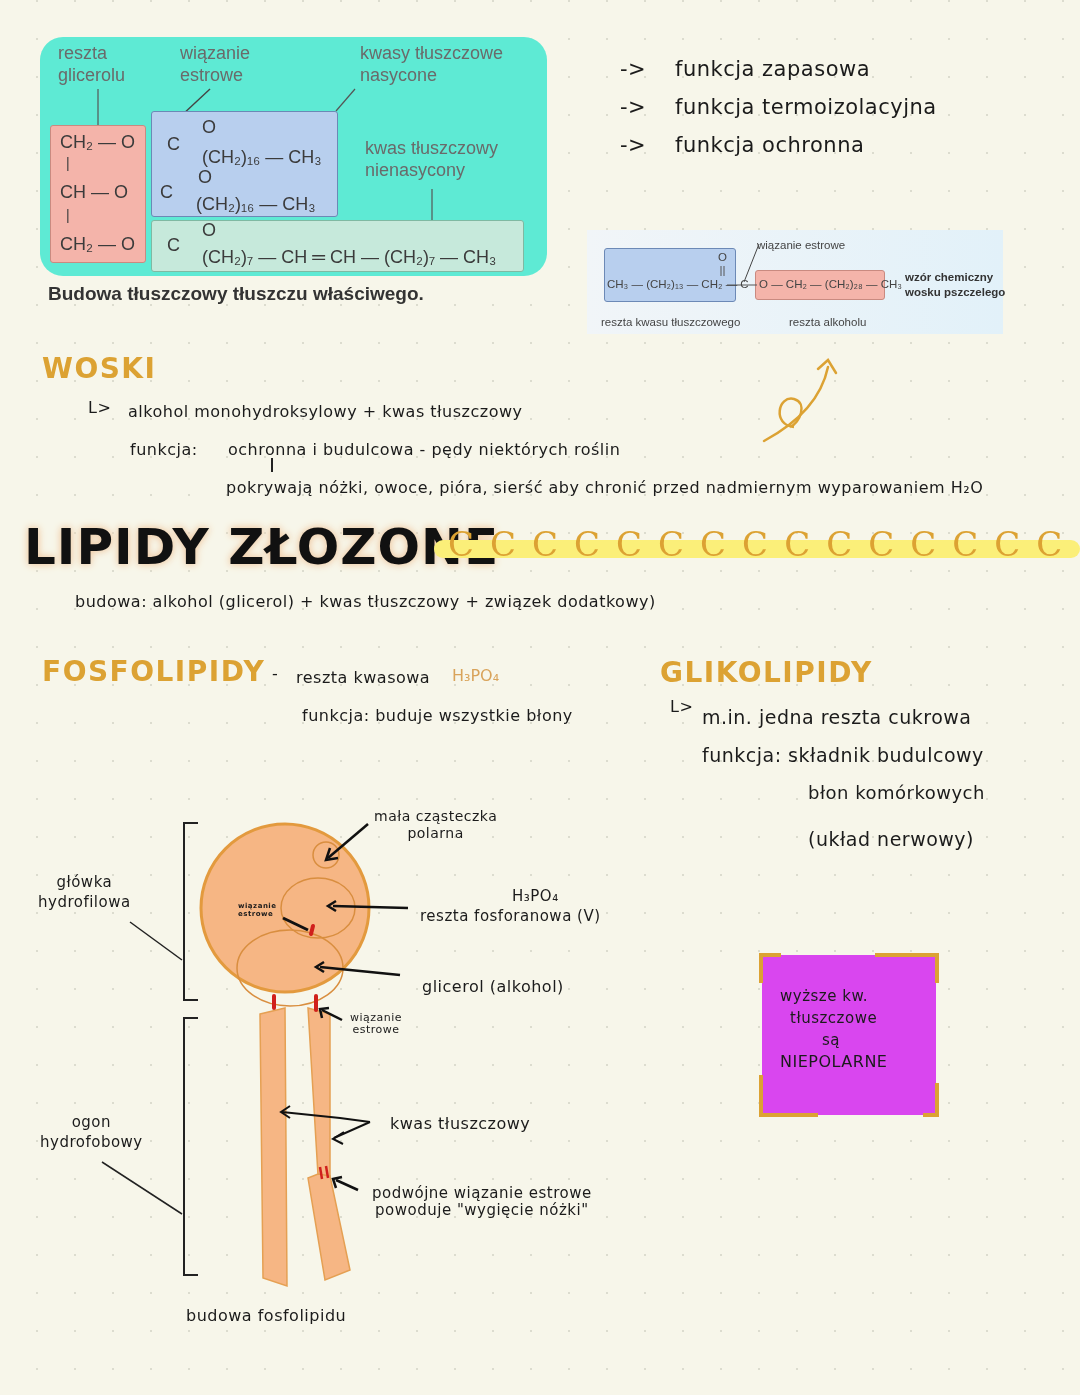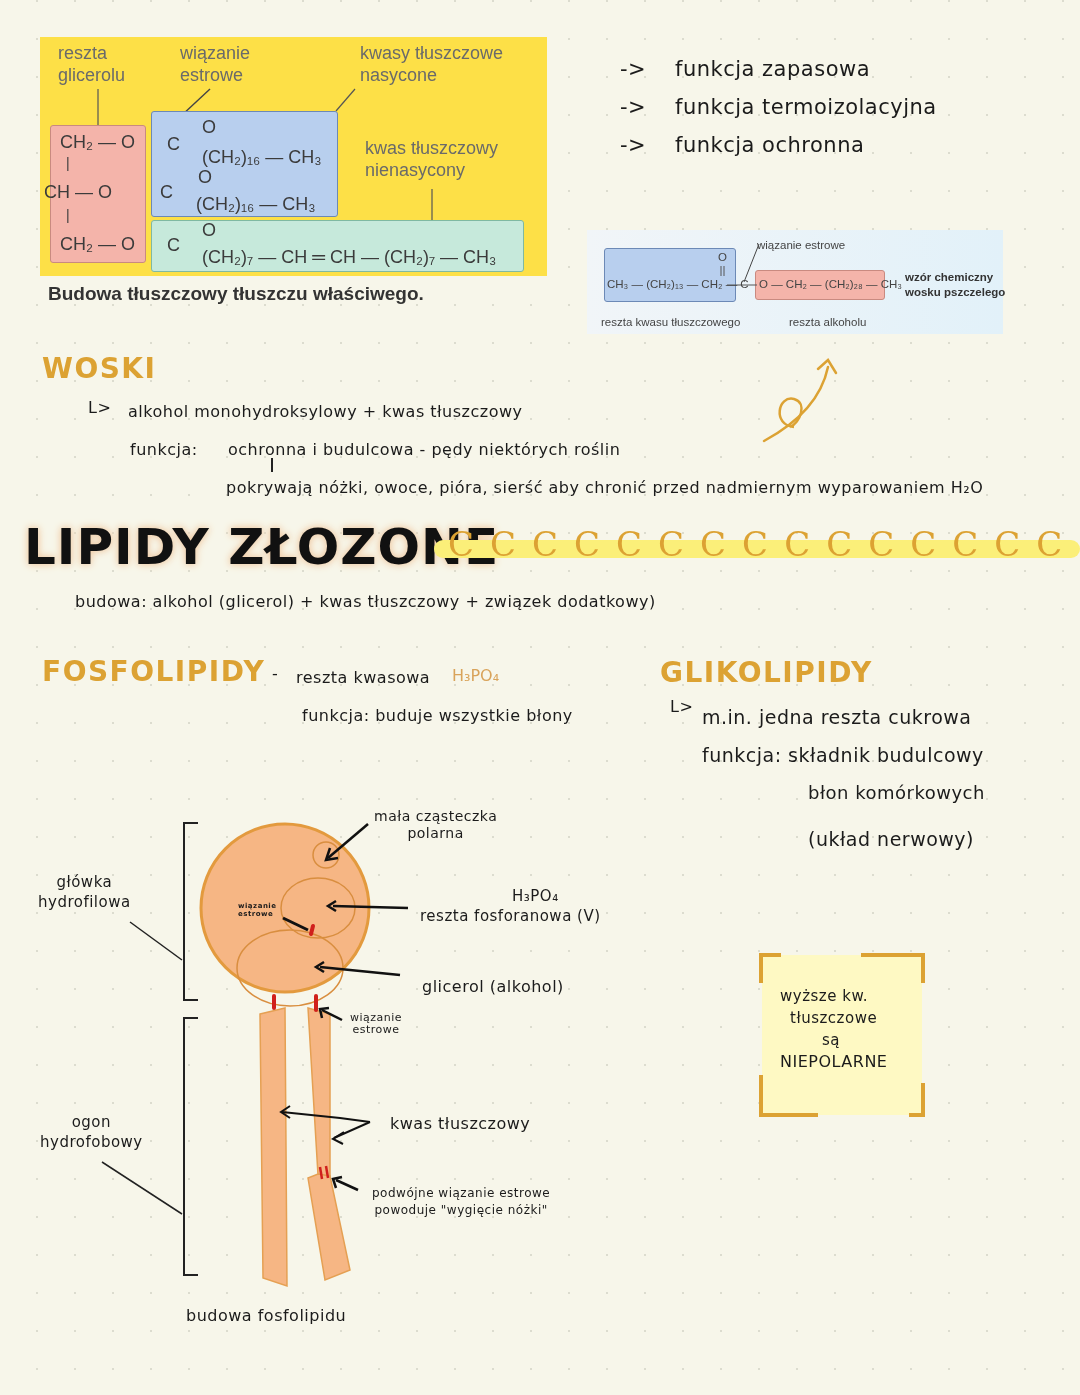--- a/index.html
+++ b/index.html
@@ -9,21 +9,21 @@
     background-image: radial-gradient(circle, #dcdccf 1.2px, transparent 1.4px);
     background-size: 38px 38px;
     background-position: 18px 20px;
     font-family: "DejaVu Sans", sans-serif;
     color: #1a1a1a;
   }
   .abs { position: absolute; }
   .hand { font-family: "DejaVu Sans", sans-serif; letter-spacing: 0.5px; color: #1b1b1b; }
 
   
-  .fig1 { left: 40px; top: 37px; width: 507px; height: 239px; background: #fde047; }
+  .fig1 { left: 40px; top: 37px; width: 507px; height: 239px; background: #5eead4; border-radius: 23px; }
   .fig1 .lbl { position: absolute; font-size: 18px; line-height: 22px; color: #6a6a6a; font-family: "Liberation Sans", sans-serif; }
   .box { position: absolute; border: 1.5px solid #8a8a8a; border-radius: 3px; }
   .box.red { background: #f4b4aa; border-color: #c98a80; }
   .box.blue { background: #b8cfee; border-color: #6c89b6; }
   .box.green { background: #c6e9db; border-color: #7fb9a2; }
   .chem { position: absolute; font-size: 18px; color: #3b3b3b; font-family: "Liberation Sans", sans-serif; white-space: nowrap; }
   .fig1 .caption { position: absolute; left: 8px; top: 246px; font-size: 19px; font-weight: bold; color: #333; font-family: "Liberation Sans", sans-serif; }
 
   
   .fig2 { left: 587px; top: 230px; width: 416px; height: 104px; background: linear-gradient(90deg,#f1f5f8,#e2f1f9); }
@@ -35,21 +35,21 @@
     text-shadow: 0 0 6px #f0ceaa, 0 0 10px #f3d7b8; }
   .highlight-bar { background: #fbef79; height: 18px; border-radius: 9px; }
   .cchain { font-family: "DejaVu Serif", serif; font-size: 34px; color: #dca233; letter-spacing: 16px; white-space: nowrap; }
 
   .section { font-size: 28px; font-weight: bold; letter-spacing: 1.5px; color: #dca233; }
   .txt { font-size: 16px; white-space: nowrap; }
   .txt-m { font-size: 18px; white-space: nowrap; }
   .txt-l { font-size: 19px; white-space: nowrap; }
 
   .note {
-    left: 762px; top: 955px; width: 160px; height: 160px; background: #fef9c3;
+    left: 762px; top: 955px; width: 174px; height: 160px; background: #d946ef;
   }
   .note .corner { position: absolute; width: 26px; height: 26px; border-color: #dca233; border-style: solid; border-width: 0; }
 </style>
 </head>
 <body>
 
 <div class="abs fig1">
   <div class="lbl" style="left:18px;top:5px;white-space:pre;">reszta
 glicerolu</div>
   <div class="lbl" style="left:140px;top:5px;white-space:pre;">wiązanie
@@ -64,21 +64,21 @@
     <line x1="170" y1="52" x2="112" y2="106" stroke="#444" stroke-width="1.4"></line>
     <line x1="315" y1="52" x2="296" y2="74" stroke="#555" stroke-width="1.2"></line>
     <line x1="392" y1="152" x2="392" y2="185" stroke="#555" stroke-width="1.2"></line>
   </svg>
 
   <div class="box red" style="left:10px;top:88px;width:94px;height:136px;"></div>
   <div class="box blue" style="left:111px;top:74px;width:185px;height:104px;"></div>
   <div class="box green" style="left:111px;top:183px;width:371px;height:50px;"></div>
 
   <div class="chem" style="left:20px;top:95px;">CH₂ — O</div>
-  <div class="chem" style="left:4px;top:145px;">CH — O</div>
+  <div class="chem" style="left:20px;top:145px;">CH — O</div>
   <div class="chem" style="left:20px;top:197px;">CH₂ — O</div>
   <div class="chem" style="left:26px;top:118px;font-size:14px;">|</div>
   <div class="chem" style="left:26px;top:170px;font-size:14px;">|</div>
 
   <div class="chem" style="left:127px;top:97px;">C</div>
   <div class="chem" style="left:162px;top:80px;">O</div>
   <div class="chem" style="left:162px;top:110px;">(CH₂)₁₆ — CH₃</div>
 
   <div class="chem" style="left:120px;top:145px;">C</div>
   <div class="chem" style="left:158px;top:130px;">O</div>
@@ -196,21 +196,21 @@
 <div class="abs hand" style="left:374px;top:808px;font-size:14px;white-space:pre;line-height:17px;text-align:center;">mała cząsteczka
 polarna</div>
 <div class="abs hand" style="left:512px;top:887px;font-size:15px;">H₃PO₄</div>
 <div class="abs hand" style="left:420px;top:907px;font-size:15px;white-space:nowrap;">reszta fosforanowa (V)</div>
 <div class="abs hand" style="left:422px;top:977px;font-size:16px;white-space:nowrap;">glicerol (alkohol)</div>
 <div class="abs hand" style="left:238px;top:902px;font-size:7px;white-space:pre;line-height:8px;font-weight:bold;">wiązanie
 estrowe</div>
 <div class="abs hand" style="left:350px;top:1012px;font-size:11px;white-space:pre;line-height:12px;text-align:center;">wiązanie
 estrowe</div>
 <div class="abs hand" style="left:390px;top:1114px;font-size:16px;white-space:nowrap;">kwas tłuszczowy</div>
-<div class="abs hand" style="left:372px;top:1185px;font-size:12px;white-space:pre;line-height:17px;text-align:center;">podwójne wiązanie estrowe
+<div class="abs hand" style="left:372px;top:1185px;font-size:15px;white-space:pre;line-height:17px;text-align:center;">podwójne wiązanie estrowe
 powoduje "wygięcie nóżki"</div>
 <div class="abs hand" style="left:186px;top:1306px;font-size:16px;white-space:nowrap;">budowa fosfolipidu</div>
 
 <div class="abs note">
   <div class="corner" style="left:-3px;top:-2px;border-top-width:4px;border-left-width:4px;width:18px;"></div>
   <div class="corner" style="right:-3px;top:-2px;border-top-width:4px;border-right-width:4px;width:60px;"></div>
   <div class="corner" style="left:-3px;bottom:-2px;border-bottom-width:4px;border-left-width:4px;width:55px;height:38px;"></div>
   <div class="corner" style="right:-3px;bottom:-2px;border-bottom-width:4px;border-right-width:4px;width:12px;height:30px;"></div>
   <div class="hand" style="position:absolute;left:18px;top:30px;font-size:15px;line-height:22px;">
     <div>wyższe kw.</div>

